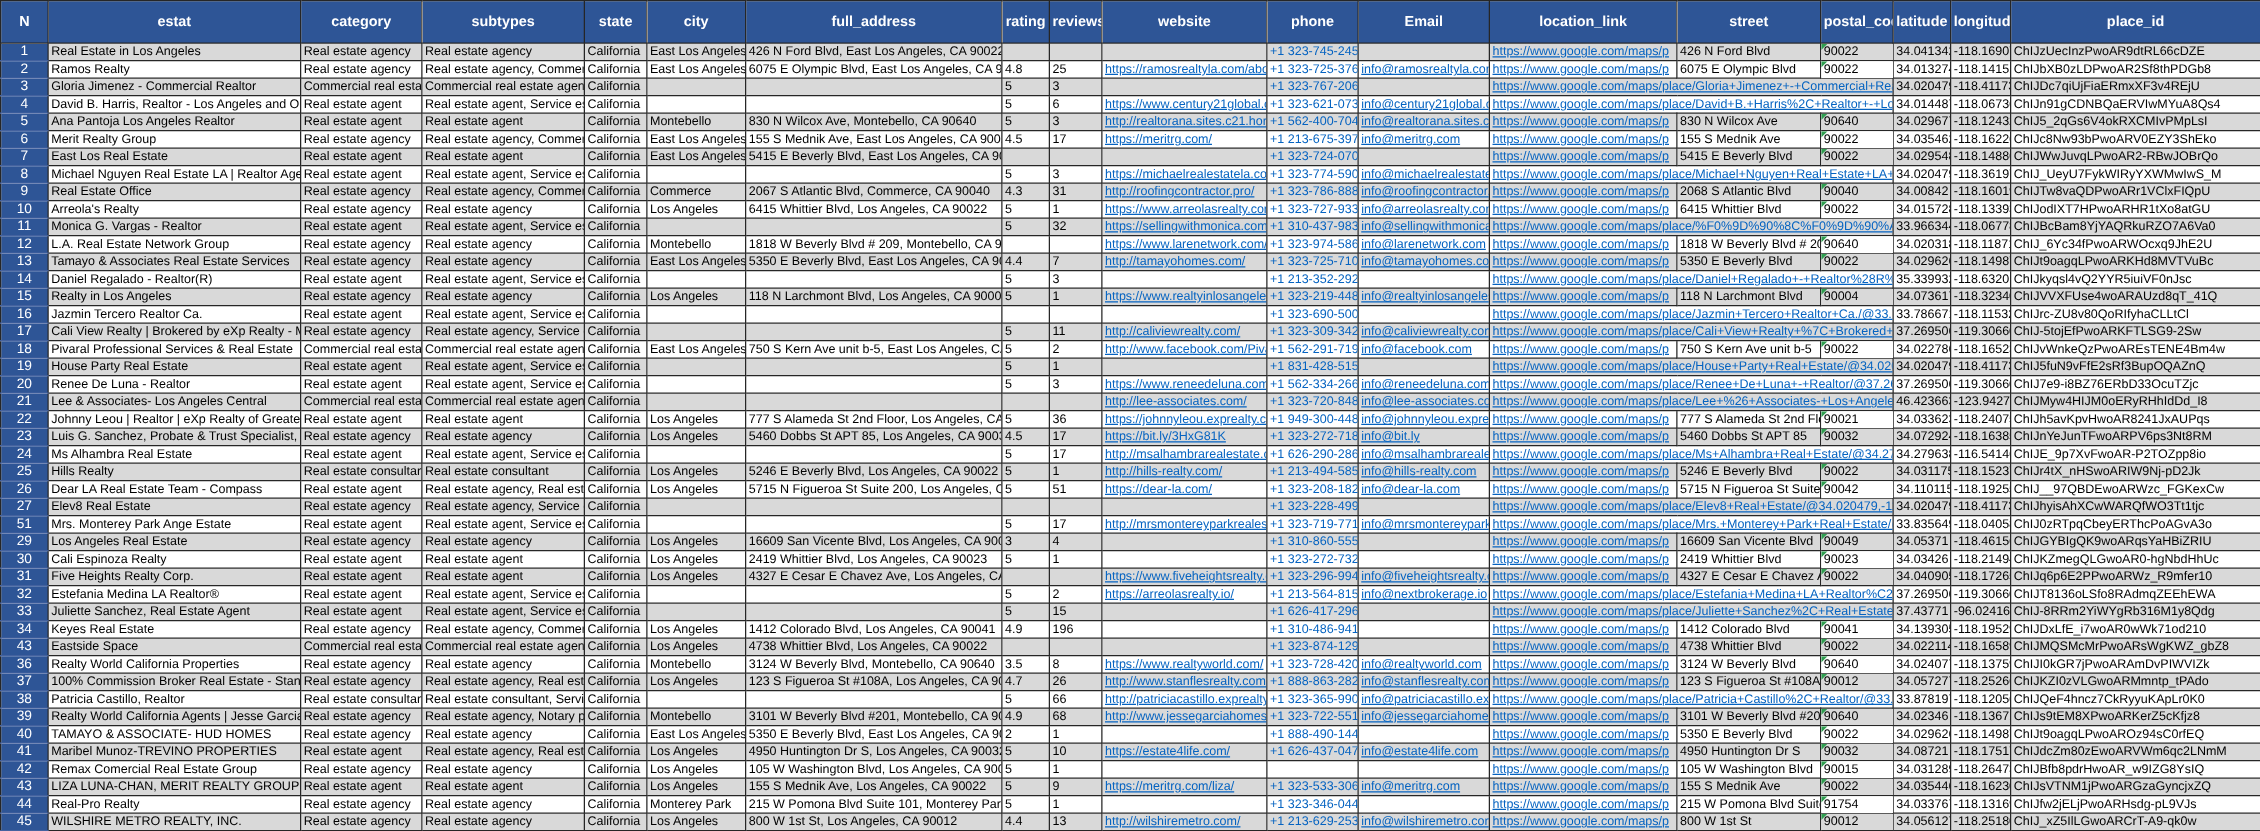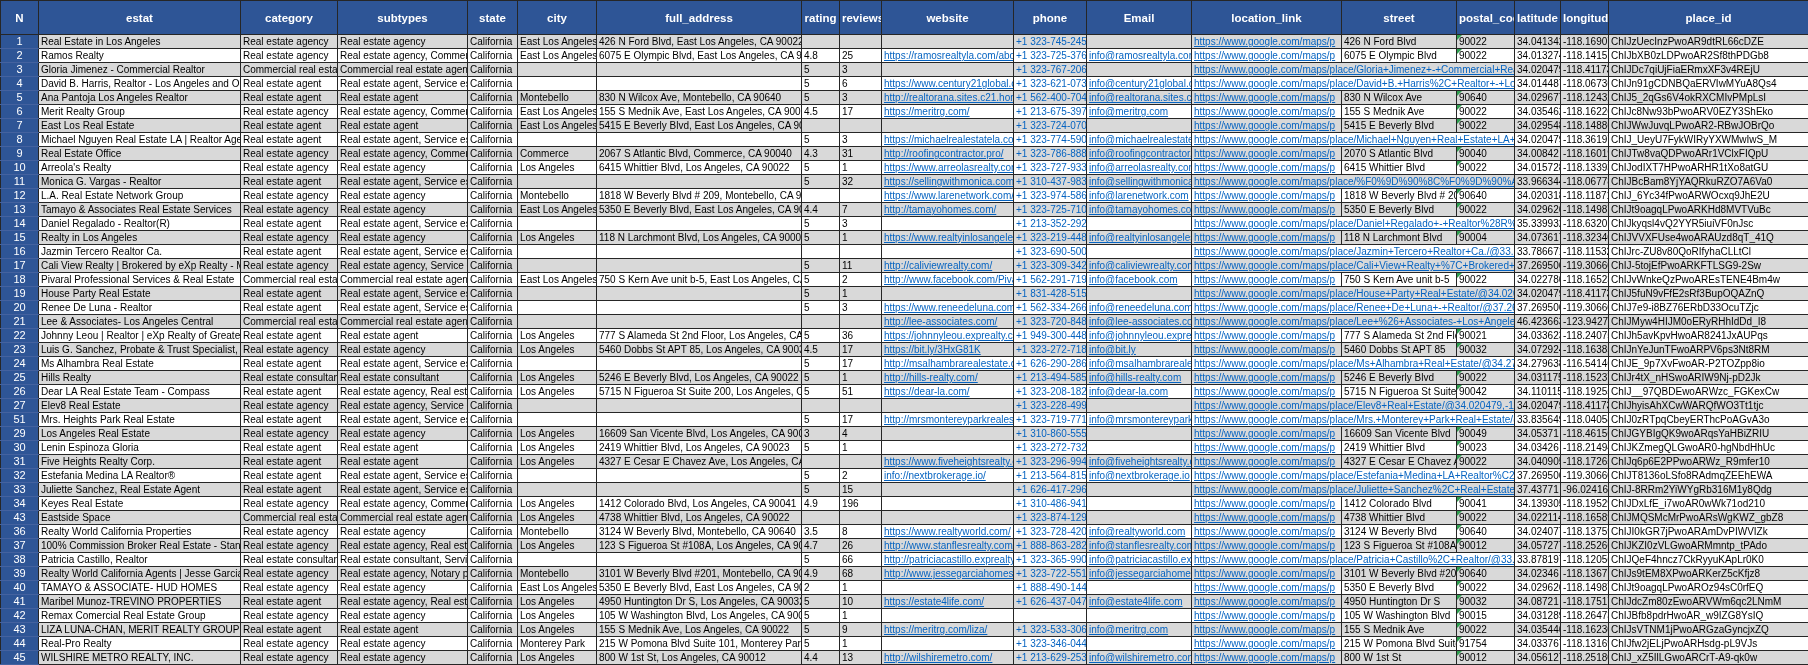--- a/index.html
+++ b/index.html
@@ -231,21 +231,21 @@
           <td class="col-subtypes">Real estate agency, Commerc</td>
           <td class="col-state">California</td>
           <td class="col-city">Commerce</td>
           <td class="col-address">2067 S Atlantic Blvd, Commerce, CA 90040</td>
           <td class="col-rating">4.3</td>
           <td class="col-reviews">31</td>
           <td class="col-website lnk">http://roofingcontractor.pro/</td>
           <td class="col-phone ph">+1 323-786-8886</td>
           <td class="col-email lnk">info@roofingcontractor.pro</td>
           <td class="col-location lnk">https://www.google.com/maps/p</td>
-          <td class="col-street">2070 S Atlantic Blvd</td>
+          <td class="col-street">2068 S Atlantic Blvd</td>
           <td class="col-postal flag">90040</td>
           <td class="col-lat">34.00842</td>
           <td class="col-lng">-118.16019</td>
           <td class="col-place">ChIJTw8vaQDPwoARr1VClxFIQpU</td>
         </tr>
         <tr>
           <td class="col-n">10</td>
           <td class="col-name">Arreola's Realty</td>
           <td class="col-category">Real estate agency</td>
           <td class="col-subtypes">Real estate agency</td>
@@ -581,21 +581,21 @@
           <td class="col-website lnk"></td>
           <td class="col-phone ph">+1 323-228-4990</td>
           <td class="col-email lnk"></td>
           <td class="col-location lnk" colspan="3">https://www.google.com/maps/place/Elev8+Real+Estate/@34.020479,-118.4117326,1</td>
           <td class="col-lat">34.020479</td>
           <td class="col-lng">-118.411733</td>
           <td class="col-place">ChIJhyisAhXCwWARQfWO3Tt1tjc</td>
         </tr>
         <tr>
           <td class="col-n">51</td>
-          <td class="col-name">Mrs. Heights Park Real Estate</td>
+          <td class="col-name">Mrs. Monterey Park Ange Estate</td>
           <td class="col-category">Real estate agent</td>
           <td class="col-subtypes">Real estate agent, Service est</td>
           <td class="col-state">California</td>
           <td class="col-city"></td>
           <td class="col-address"></td>
           <td class="col-rating">5</td>
           <td class="col-reviews">17</td>
           <td class="col-website lnk">http://mrsmontereyparkrealest</td>
           <td class="col-phone ph">+1 323-719-7717</td>
           <td class="col-email lnk">info@mrsmontereyparkrealestate</td>
@@ -619,21 +619,21 @@
           <td class="col-email lnk"></td>
           <td class="col-location lnk">https://www.google.com/maps/p</td>
           <td class="col-street">16609 San Vicente Blvd</td>
           <td class="col-postal flag">90049</td>
           <td class="col-lat">34.05371</td>
           <td class="col-lng">-118.461567</td>
           <td class="col-place">ChIJGYBIgQK9woARqsYaHBiZRIU</td>
         </tr>
         <tr>
           <td class="col-n">30</td>
-          <td class="col-name">Lenin Espinoza Gloria</td>
+          <td class="col-name">Cali Espinoza Realty</td>
           <td class="col-category">Real estate agent</td>
           <td class="col-subtypes">Real estate agent</td>
           <td class="col-state">California</td>
           <td class="col-city">Los Angeles</td>
           <td class="col-address">2419 Whittier Blvd, Los Angeles, CA 90023</td>
           <td class="col-rating">5</td>
           <td class="col-reviews">1</td>
           <td class="col-website lnk"></td>
           <td class="col-phone ph">+1 323-272-7320</td>
           <td class="col-email lnk"></td>
@@ -667,21 +667,21 @@
         <tr>
           <td class="col-n">32</td>
           <td class="col-name">Estefania Medina LA Realtor®</td>
           <td class="col-category">Real estate agent</td>
           <td class="col-subtypes">Real estate agent, Service est</td>
           <td class="col-state">California</td>
           <td class="col-city"></td>
           <td class="col-address"></td>
           <td class="col-rating">5</td>
           <td class="col-reviews">2</td>
-          <td class="col-website lnk">info://nextbrokerage.io/</td>
+          <td class="col-website lnk">https://arreolasrealty.io/</td>
           <td class="col-phone ph">+1 213-564-8156</td>
           <td class="col-email lnk">info@nextbrokerage.io</td>
           <td class="col-location lnk" colspan="3">https://www.google.com/maps/place/Estefania+Medina+LA+Realtor%C2%AE/@37.26</td>
           <td class="col-lat">37.269506</td>
           <td class="col-lng">-119.306607</td>
           <td class="col-place">ChIJT8136oLSfo8RAdmqZEEhEWA</td>
         </tr>
         <tr>
           <td class="col-n">33</td>
           <td class="col-name">Juliette Sanchez, Real Estate Agent</td>

